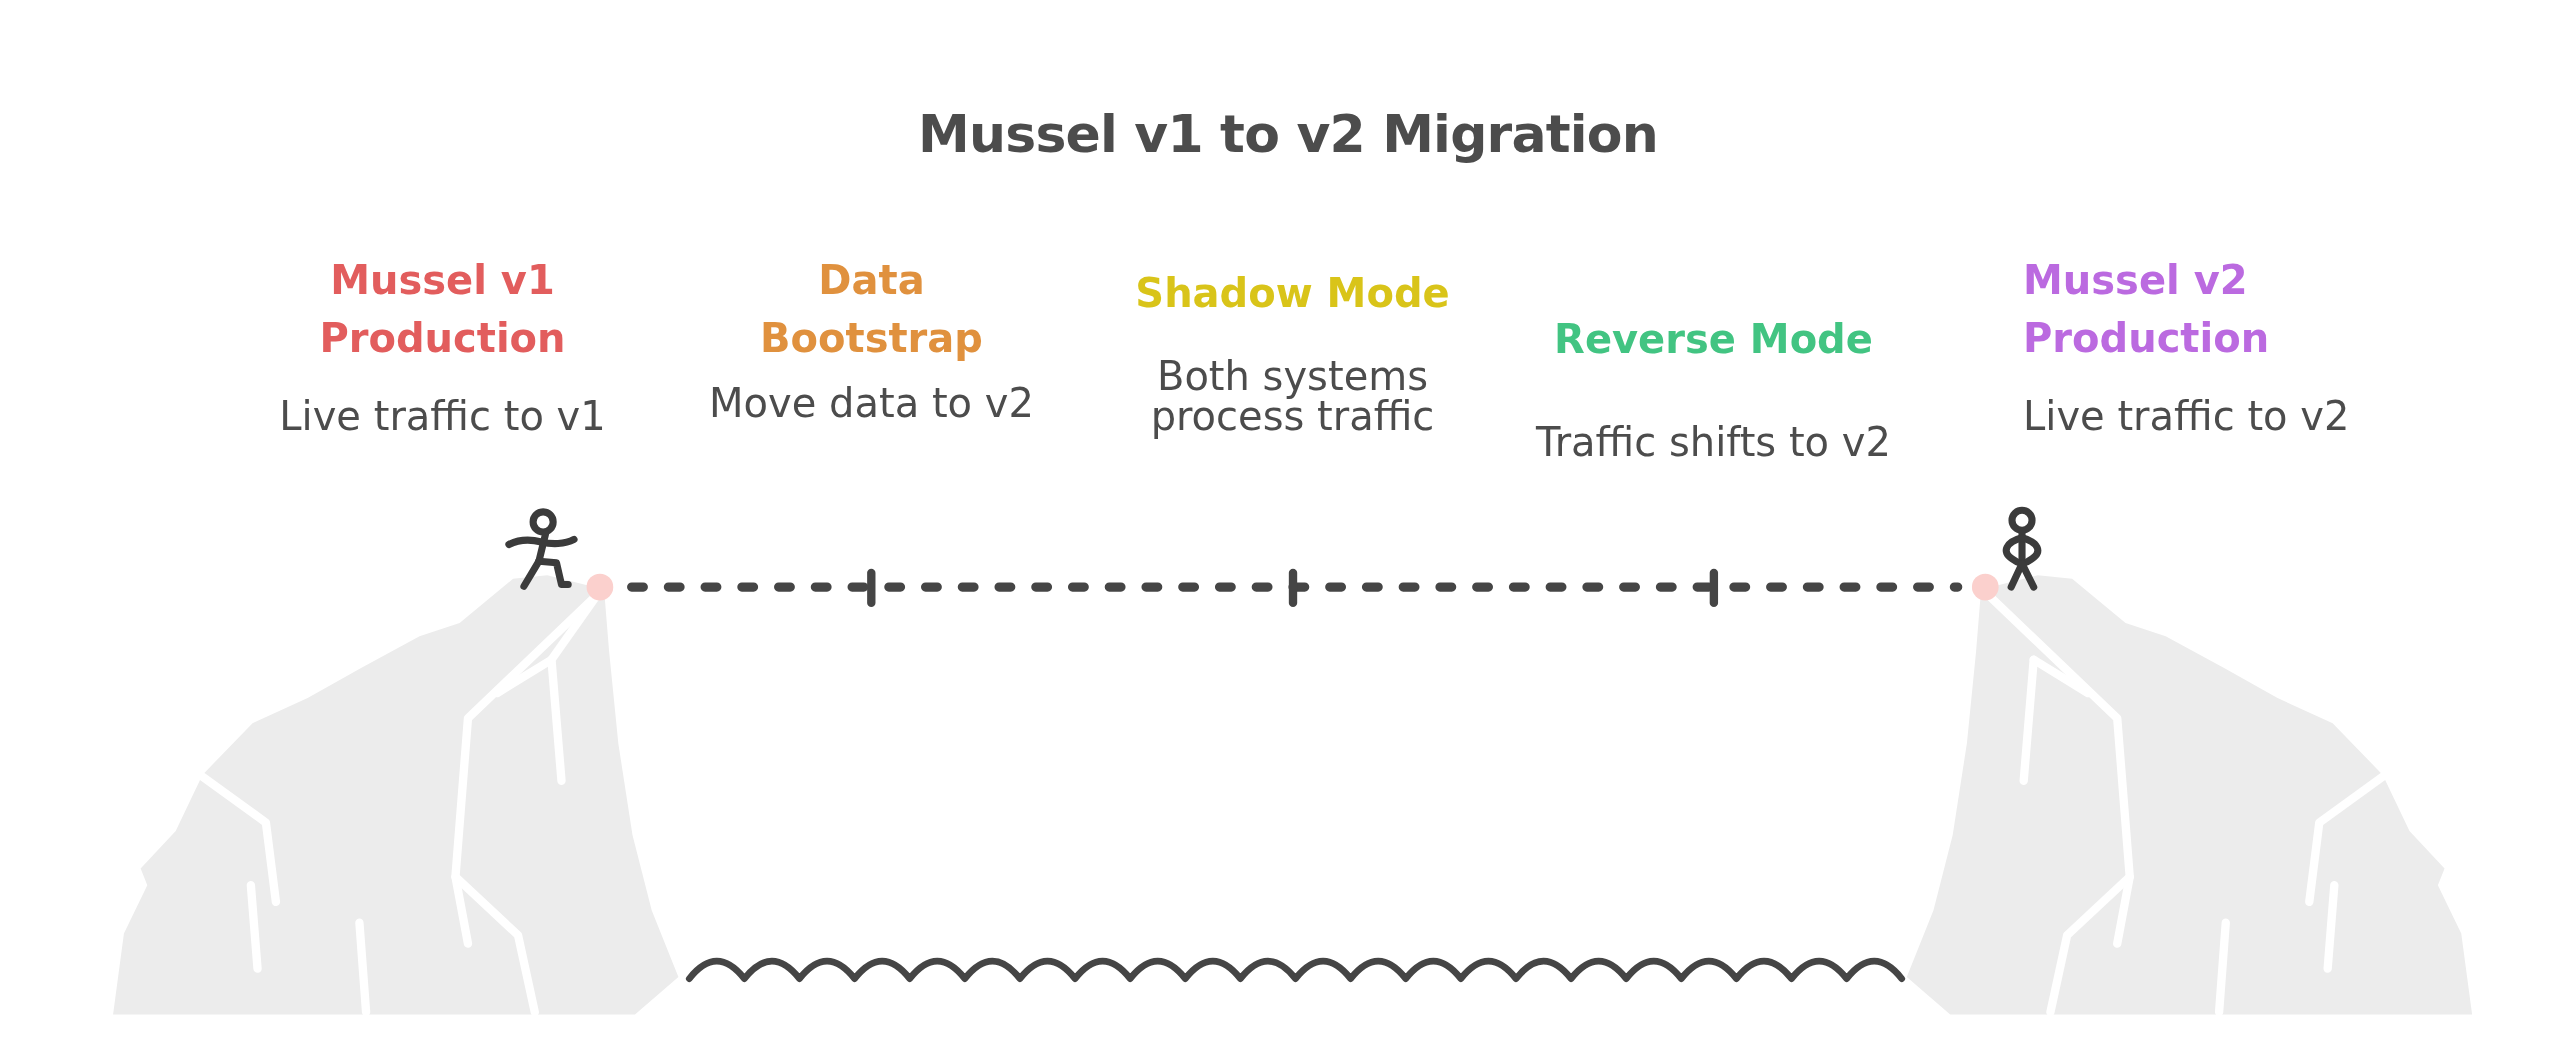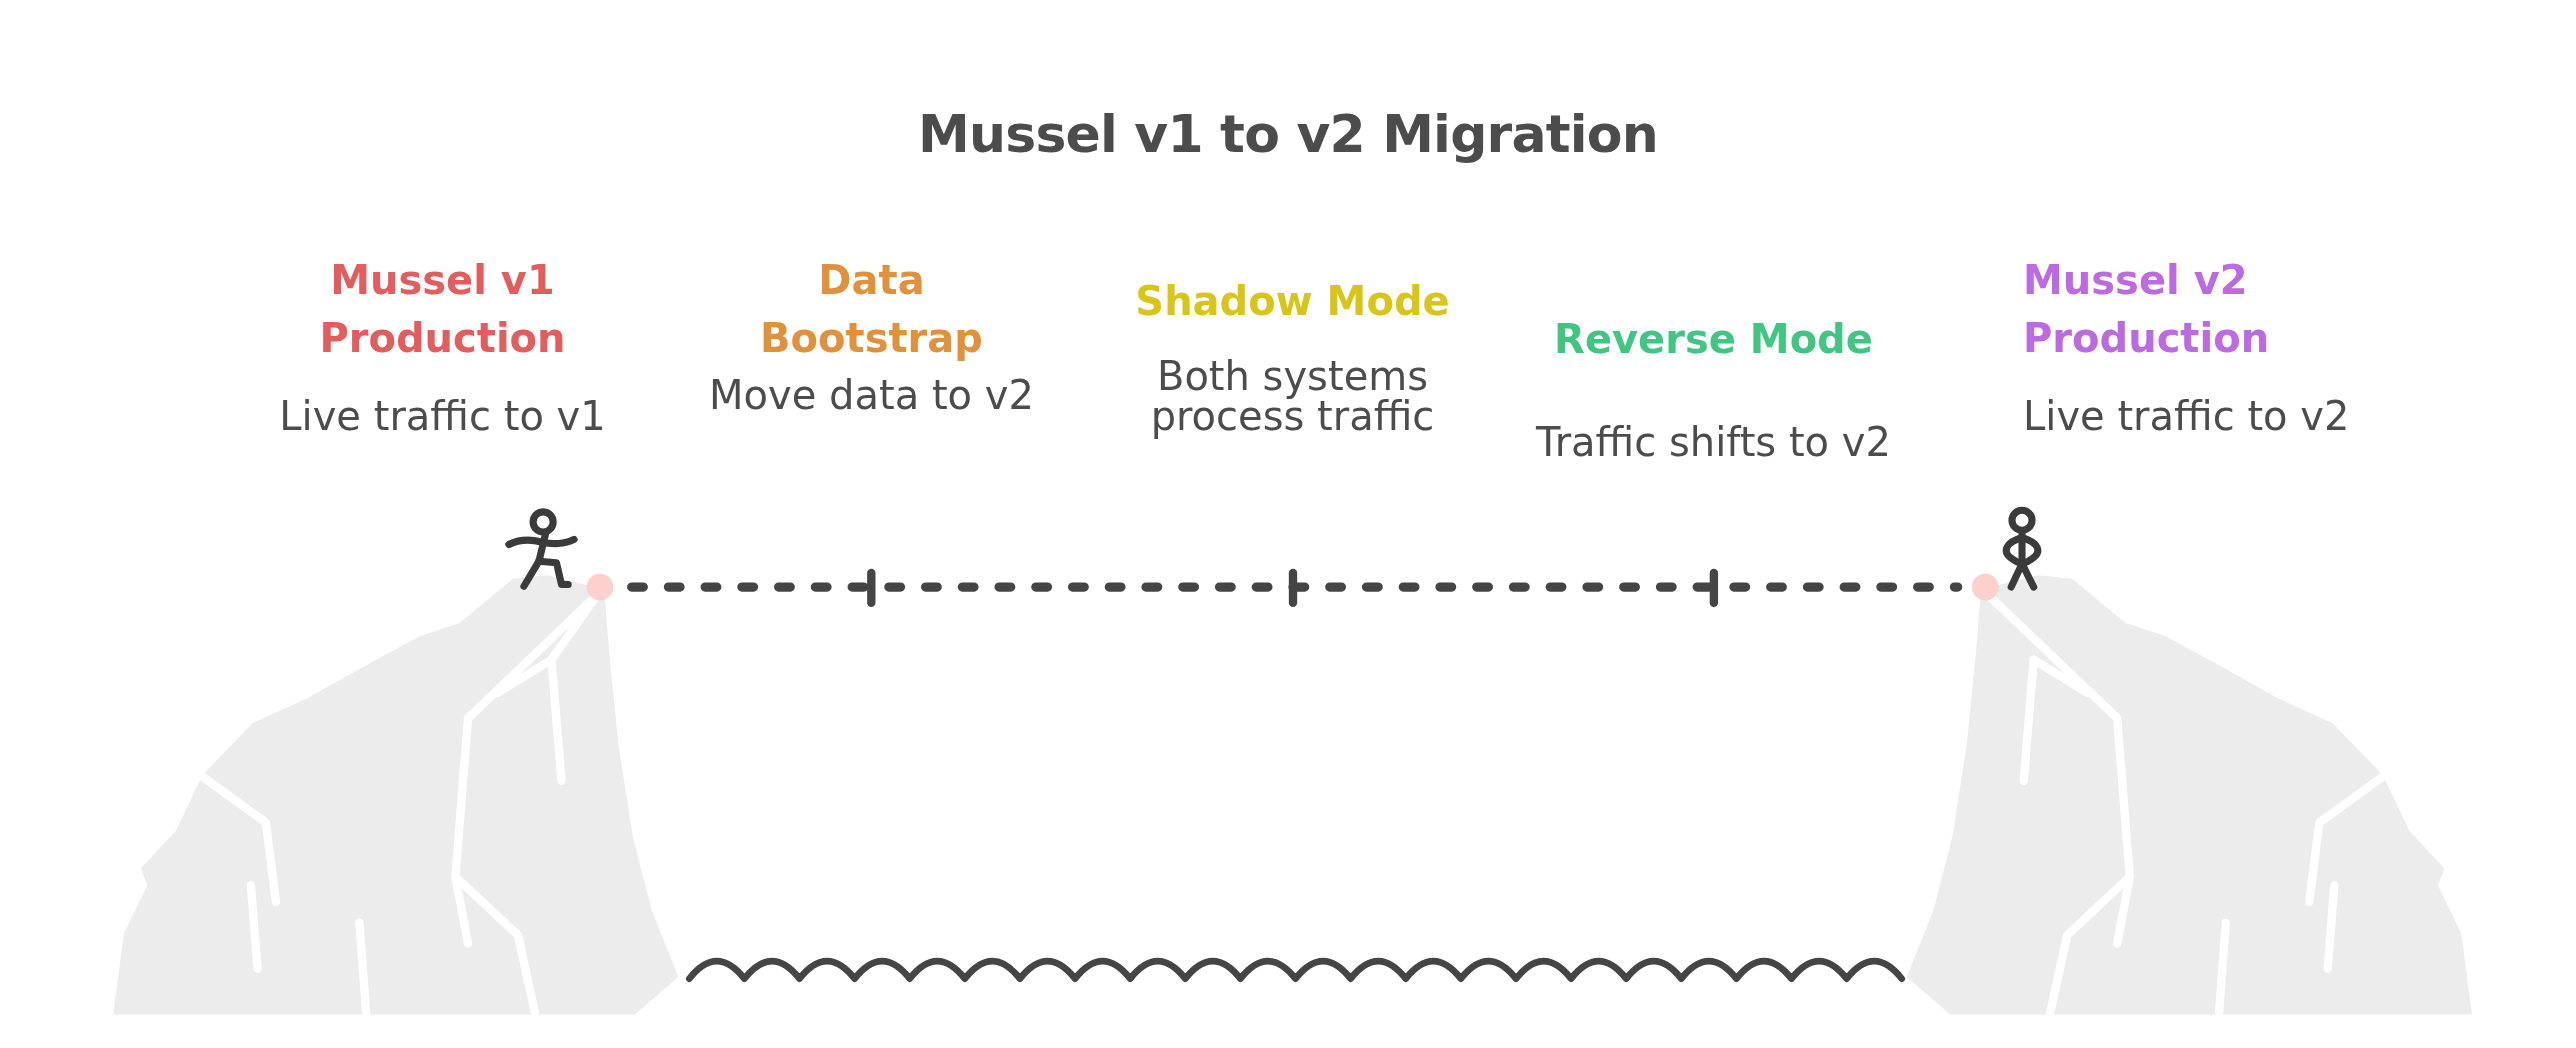--- a/index.html
+++ b/index.html
@@ -46,22 +46,22 @@
   .phase-desc {
     position: absolute;
     left: 0; right: 0;
     font-weight: 400;
     font-size: 40px;
     line-height: 40px;
     white-space: pre-line;
     color: var(--text-dark, #4c4c4c);
   }
   .p1 { left: 192px; }  .p1 .phase-title { top: 251px; } .p1 .phase-desc { top: 396px; }
-  .p2 { left: 621px; }  .p2 .phase-title { top: 251px; } .p2 .phase-desc { top: 375px; }
-  .p3 { left: 1042px; } .p3 .phase-title { top: 264px; margin-top: 8px; } .p3 .phase-desc { top: 356px; }
+  .p2 { left: 621px; }  .p2 .phase-title { top: 251px; } .p2 .phase-desc { top: 383px; }
+  .p3 { left: 1042px; } .p3 .phase-title { top: 264px; } .p3 .phase-desc { top: 356px; }
   .p4 { left: 1463px; } .p4 .phase-title { top: 310px; } .p4 .phase-desc { top: 396px; margin-top: 26px; }
   .p5 { left: 2023px; text-align: left; } .p5 .phase-title { top: 251px; } .p5 .phase-desc { top: 396px; }
 
   svg.scene { position: absolute; inset: 0; }
 
   .cliff { fill: var(--cliff-gray, #ececec); stroke: none; }
   .crack {
     fill: none;
     stroke: #ffffff;
     stroke-width: 10;

